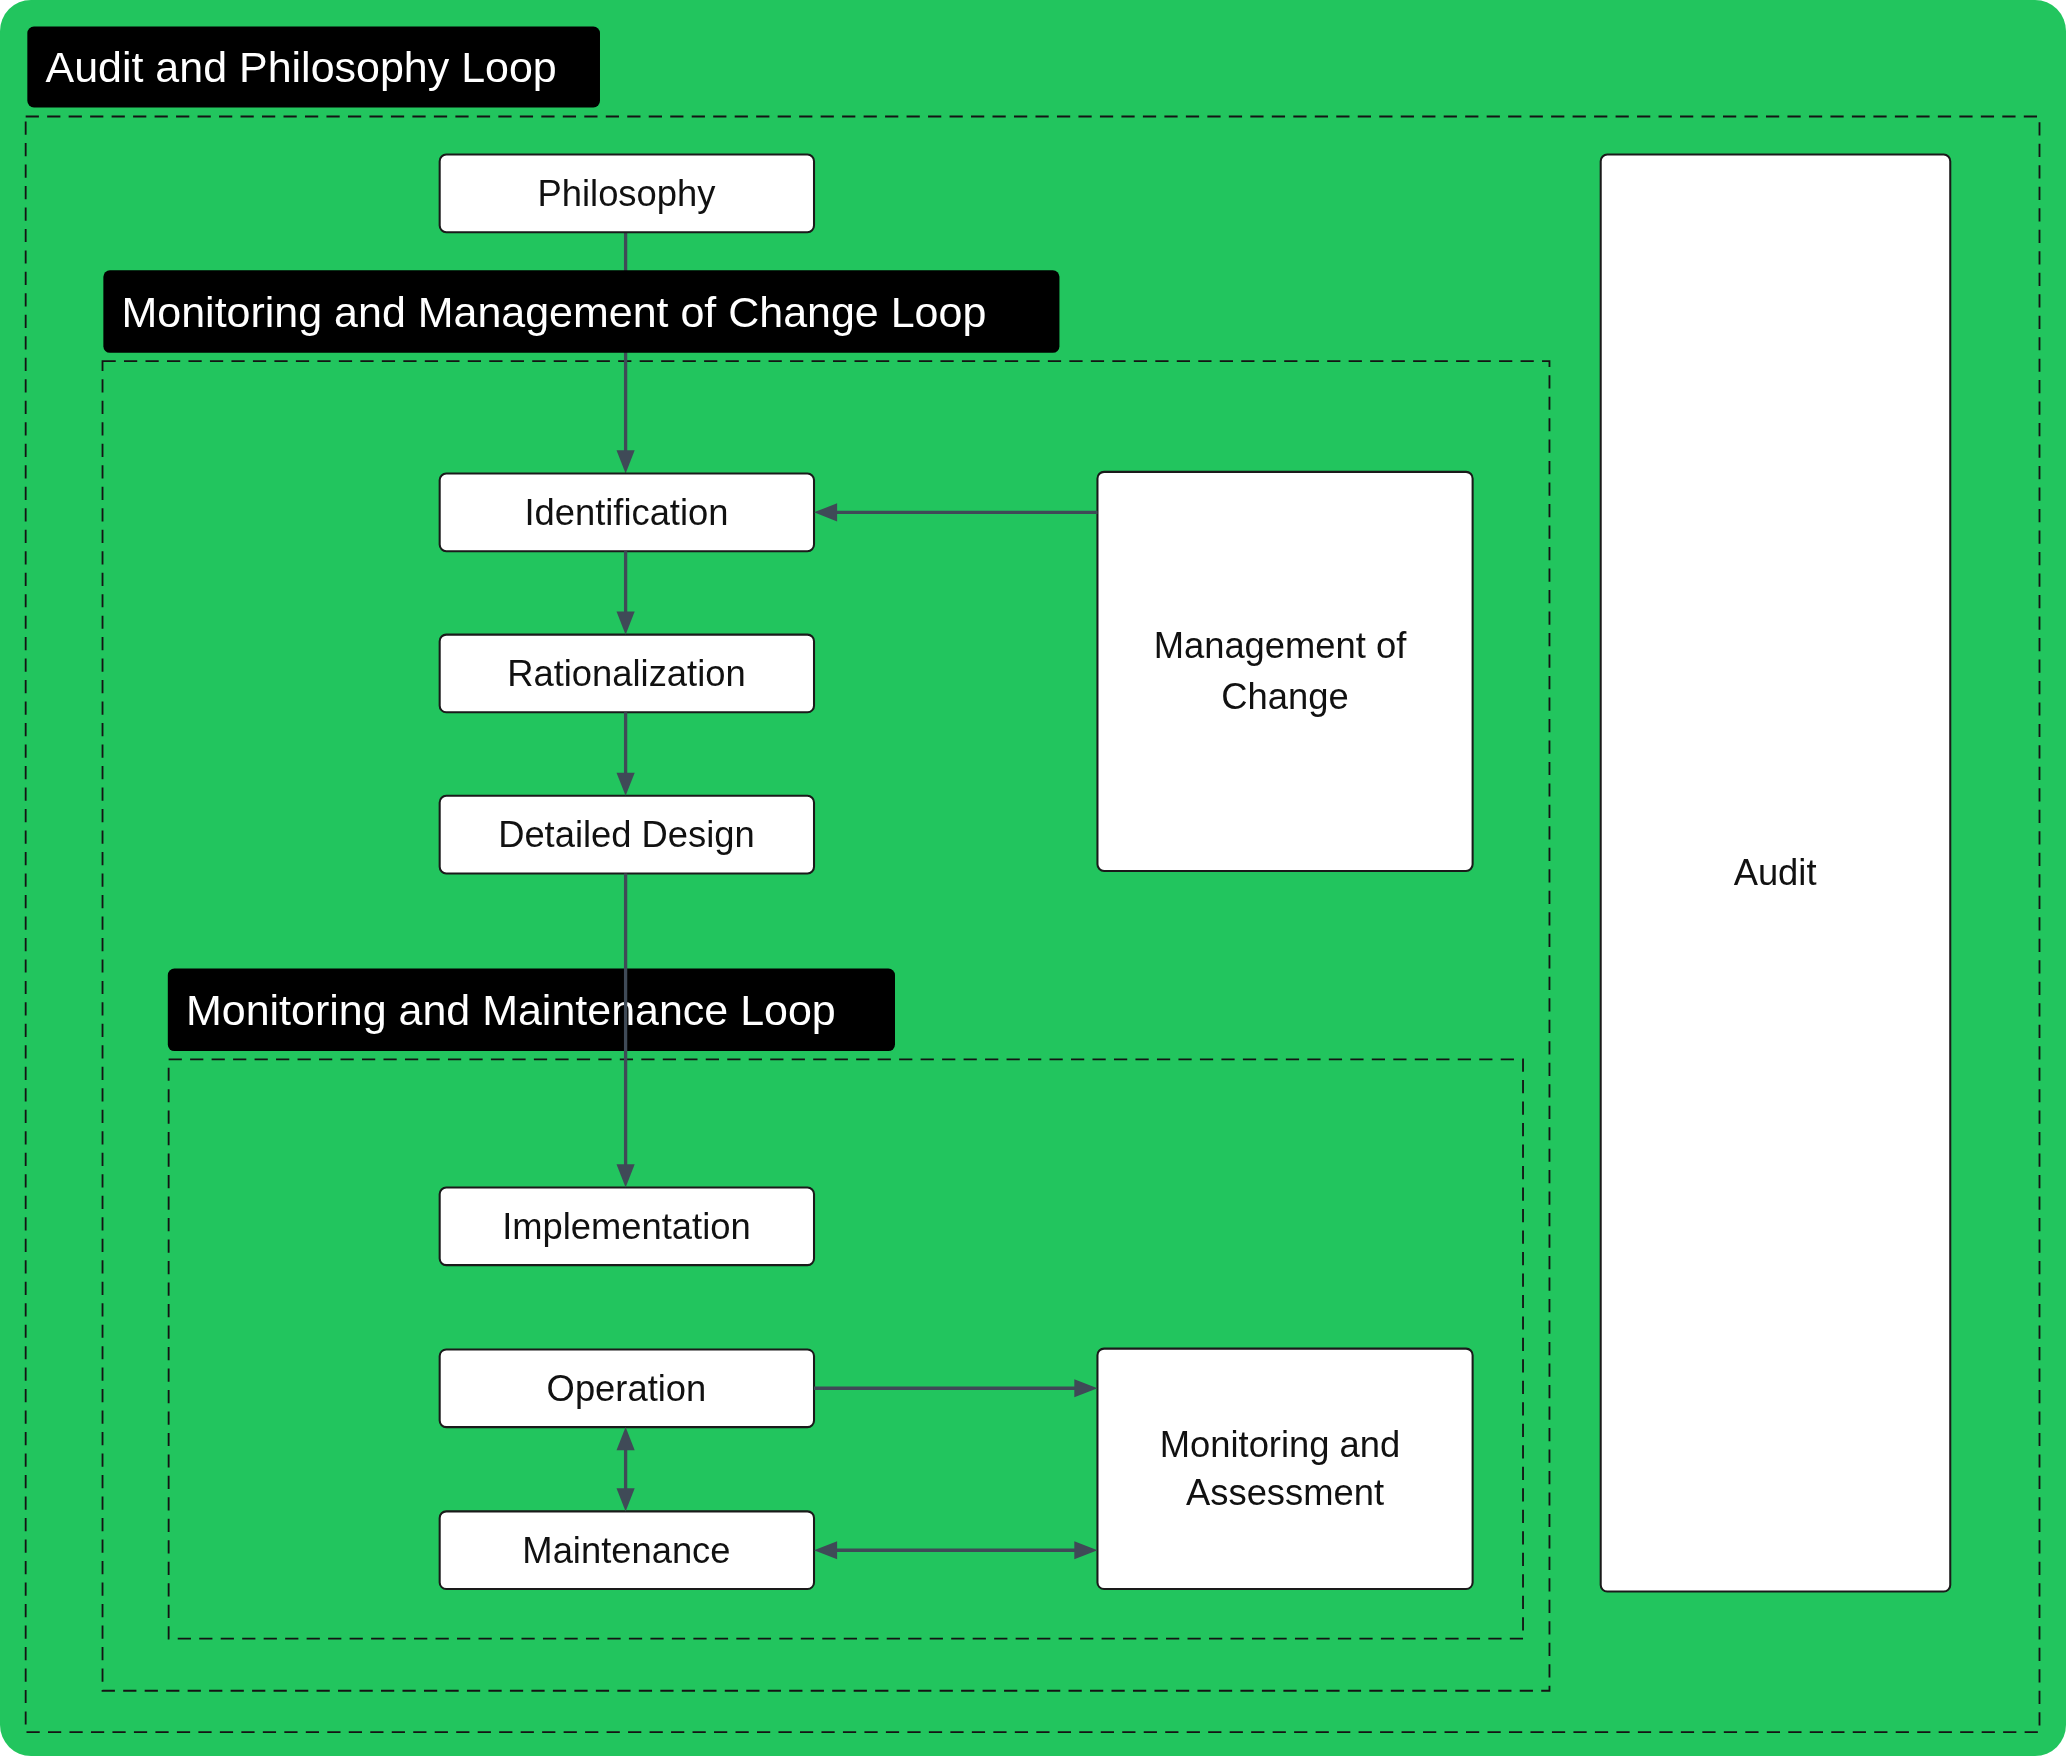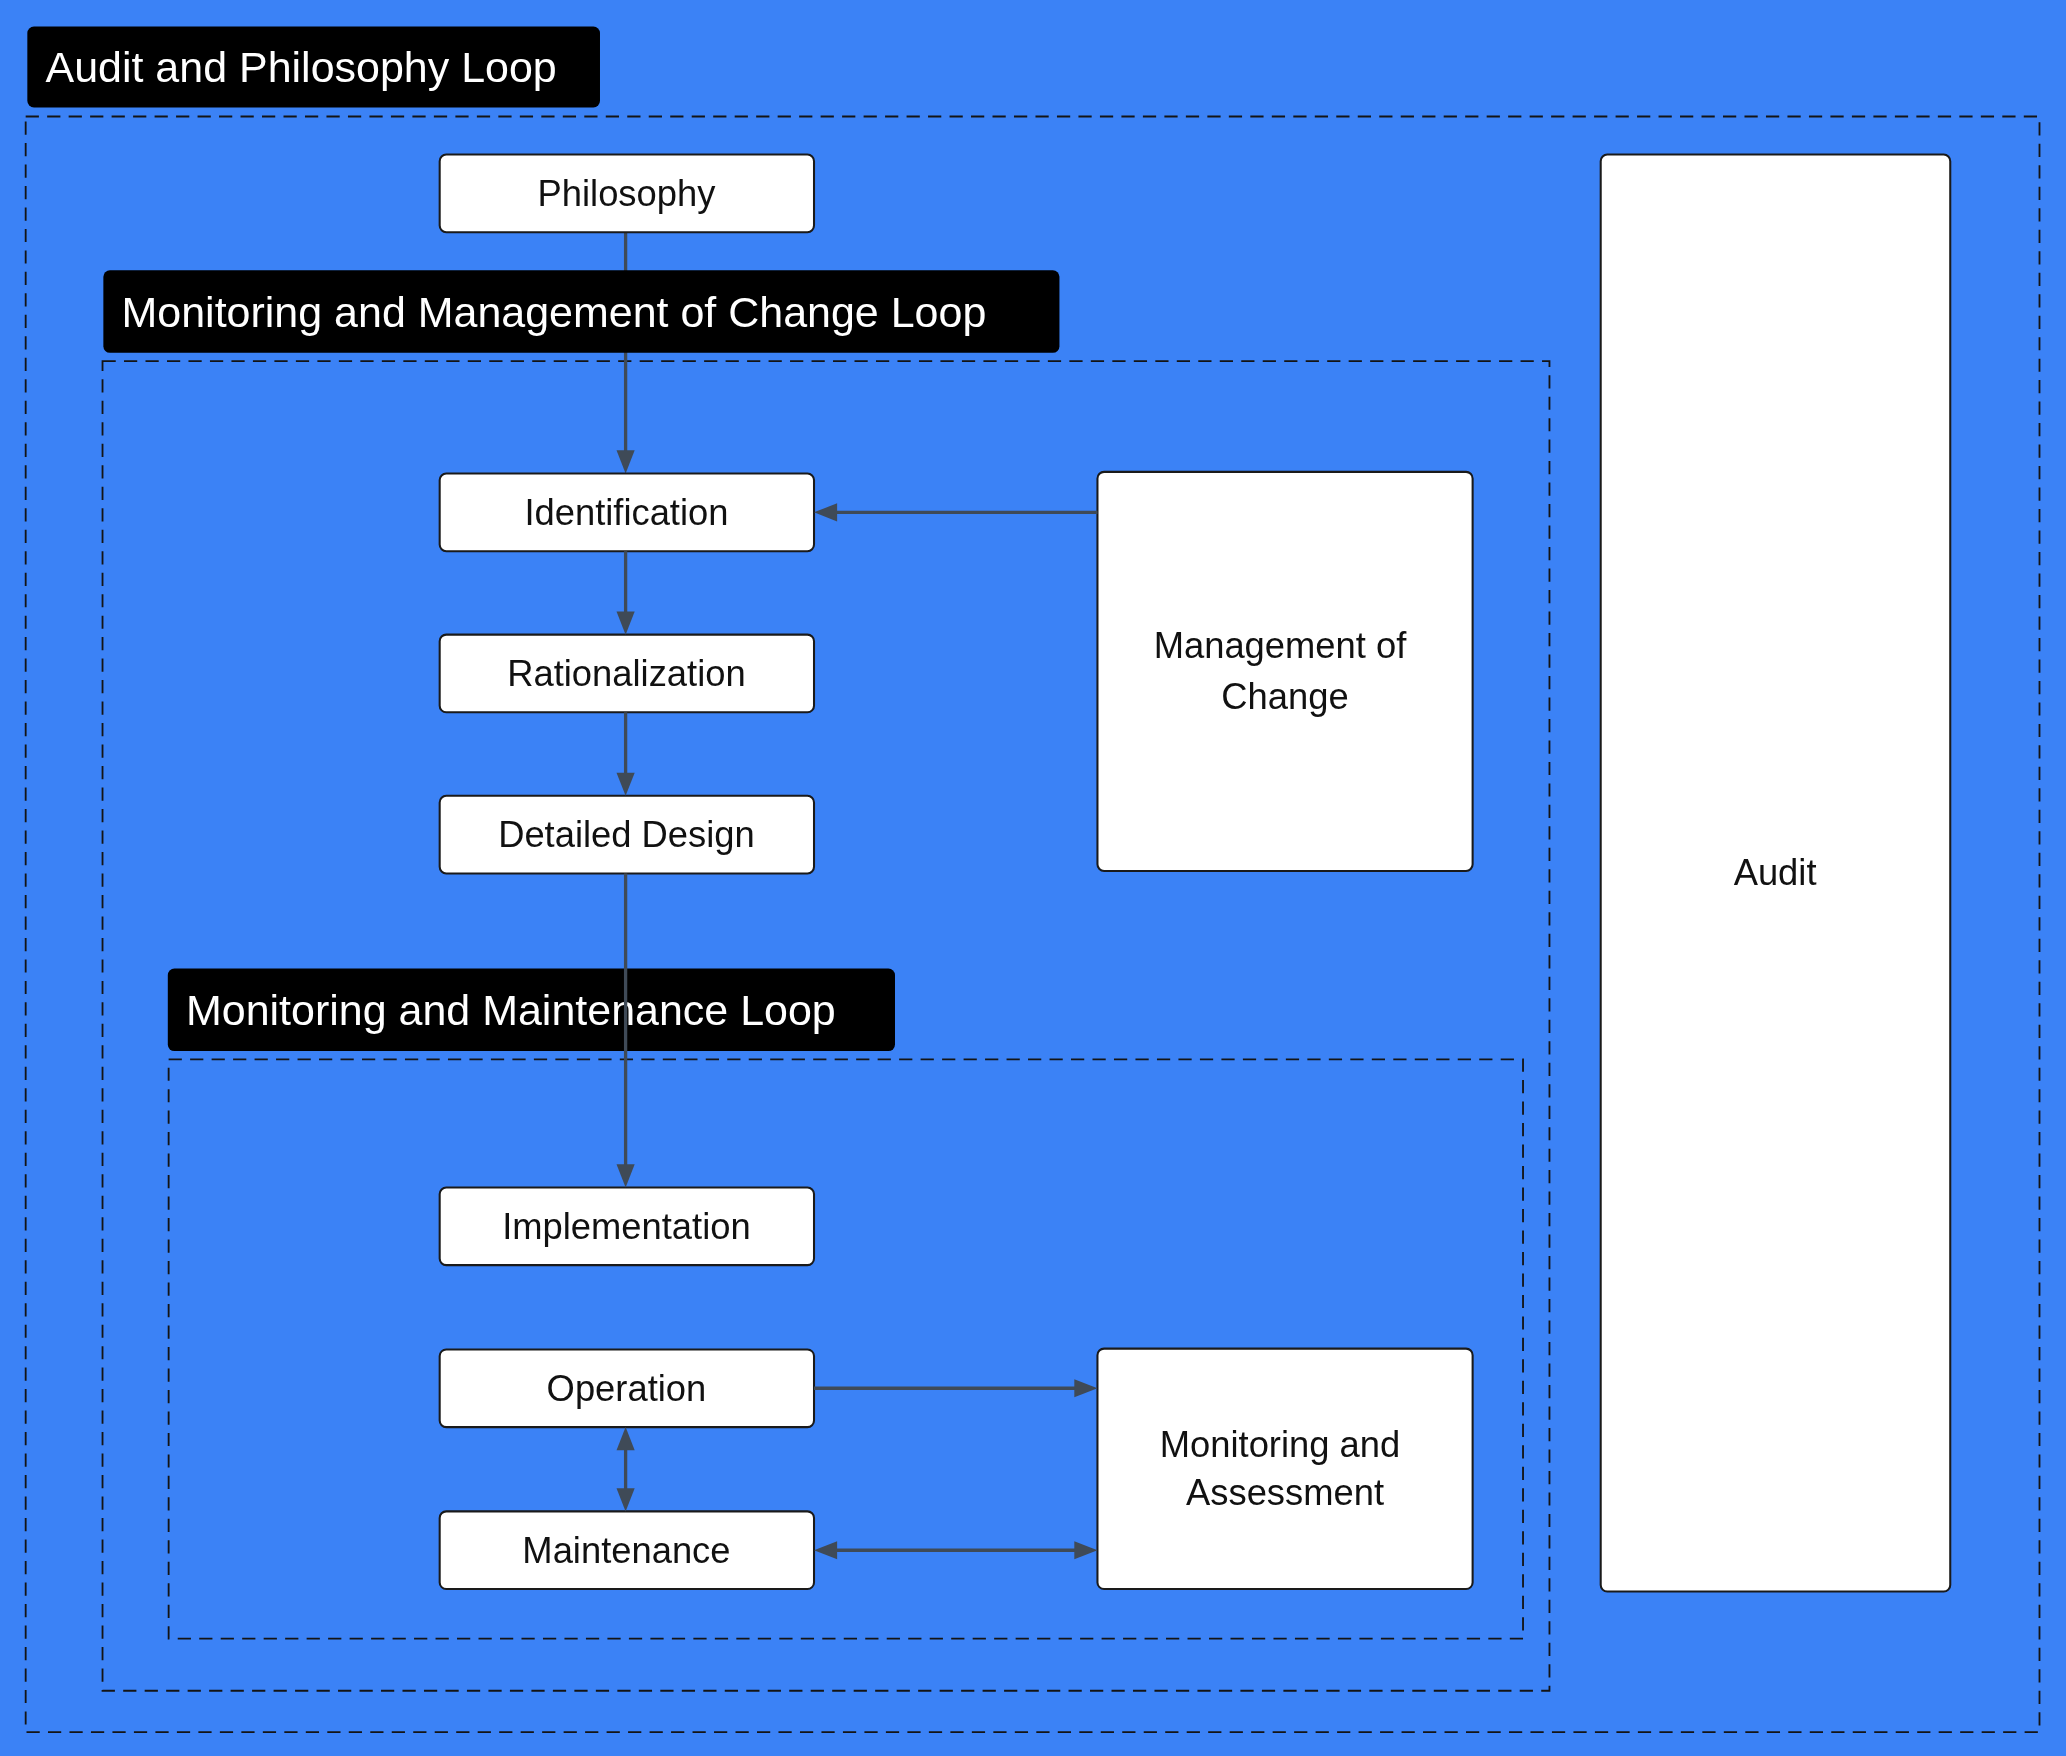--- a/index.html
+++ b/index.html
@@ -4,22 +4,23 @@
 <style>
   html, body {
     margin: 0;
     padding: 0;
     background: #ffffff;
   }
   .stage {
     position: relative;
     width: 2066px;
     height: 1756px;
-    background: #3b82f6;
+    background: #22c55e;
     font-family: "Liberation Sans", sans-serif;
+    border-radius: 31px;
   }
   svg { display: block; }
 
   .cluster-rect {
     fill: none;
     stroke: #141414;
     stroke-width: 2.2;
     stroke-dasharray: 16 10;
   }
   .node-rect {

